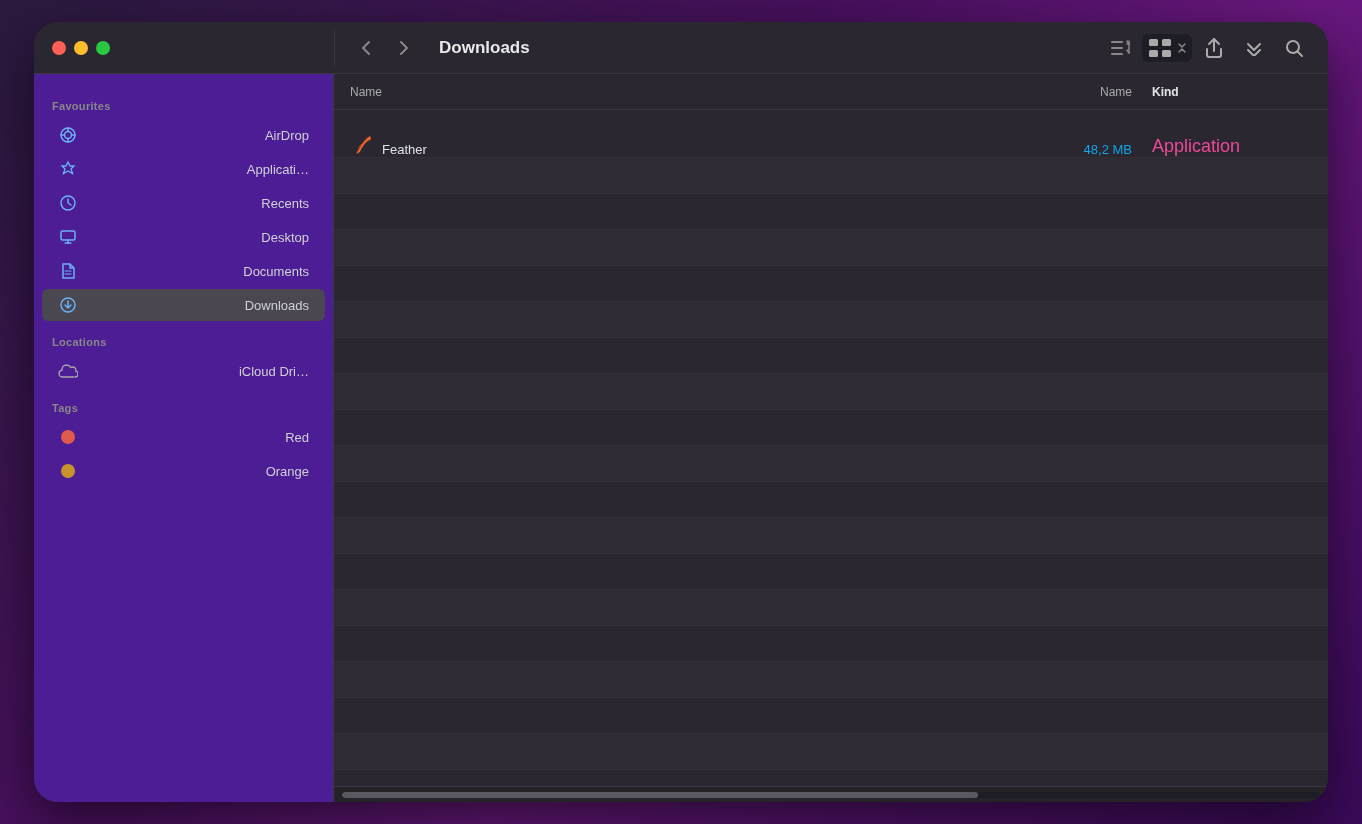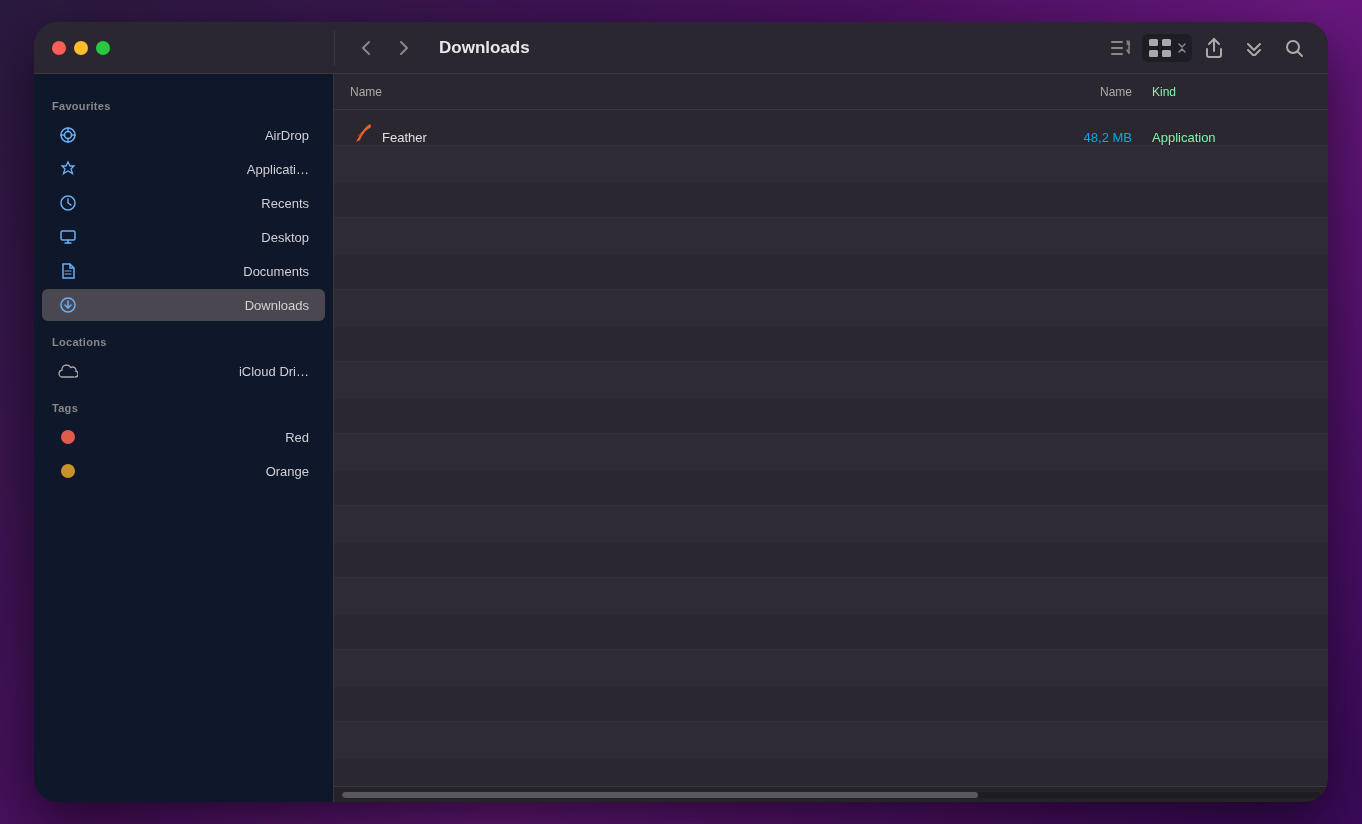--- a/index.html
+++ b/index.html
@@ -118,21 +118,21 @@
     
     .content {
       display: flex;
       flex: 1;
       overflow: hidden;
     }
 
     
     .sidebar {
       width: 300px;
-      background: #0f172a;
+      background: #4c1d95;
       display: flex;
       flex-direction: column;
       overflow-y: auto;
       flex-shrink: 0;
       padding: 12px 0;
       border-right: 1px solid #3a3740;
     }
 
     .sidebar::-webkit-scrollbar { width: 6px; }
     .sidebar::-webkit-scrollbar-track { background: transparent; }
@@ -184,20 +184,21 @@
       border-radius: 50%;
       flex-shrink: 0;
     }
 
     
     .main-panel {
       flex: 1;
       display: flex;
       flex-direction: column;
       overflow: hidden;
+      gap: 12px;
     }
 
     
     .column-headers {
       display: flex;
       align-items: center;
       height: 36px;
       background: #2a2730;
       border-bottom: 1px solid #3a3740;
       padding: 0 16px;
@@ -216,22 +217,22 @@
       font-size: 12px;
       font-weight: 500;
       color: #aaa;
       text-align: right;
       padding-right: 20px;
     }
 
     .col-kind {
       width: 160px;
       font-size: 12px;
-      font-weight: 400;
-      color: #86efac;
+      font-weight: 700;
+      color: #e5e5e5;
     }
 
     
     .file-list {
       flex: 1;
       overflow-y: auto;
     }
 
     .file-row {
       display: flex;
@@ -265,22 +266,22 @@
     .file-size {
       width: 160px;
       font-size: 13px;
       color: #0ea5e9;
       text-align: right;
       padding-right: 20px;
     }
 
     .file-kind {
       width: 160px;
-      font-size: 13px;
-      color: #86efac;
+      font-size: 18px;
+      color: #ec4899;
     }
 
     
     .bottom-scrollbar {
       height: 16px;
       background: #252328;
       display: flex;
       align-items: center;
       padding: 0 8px;
       border-top: 1px solid #3a3740;

